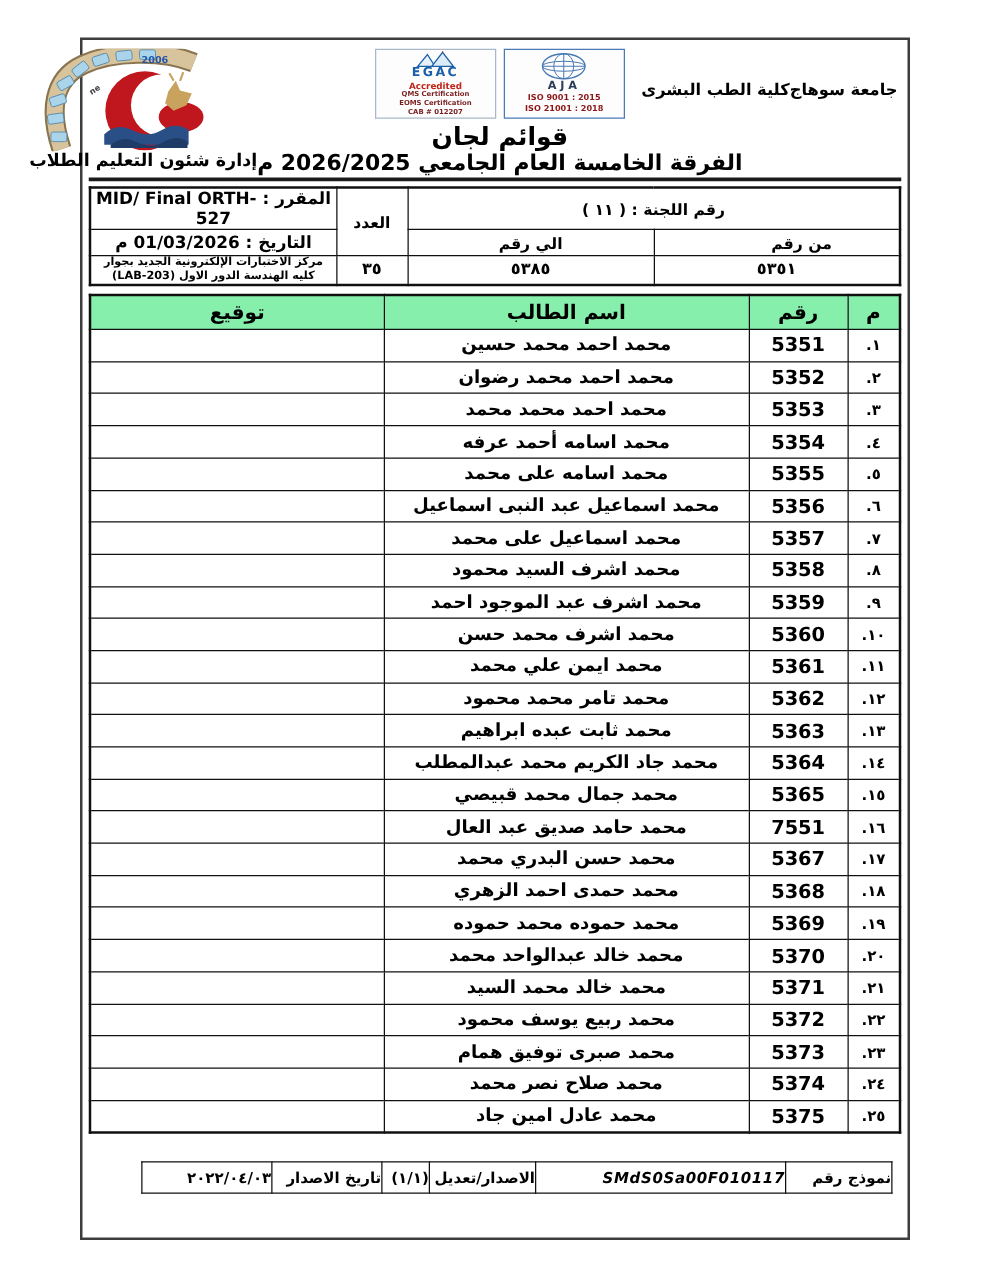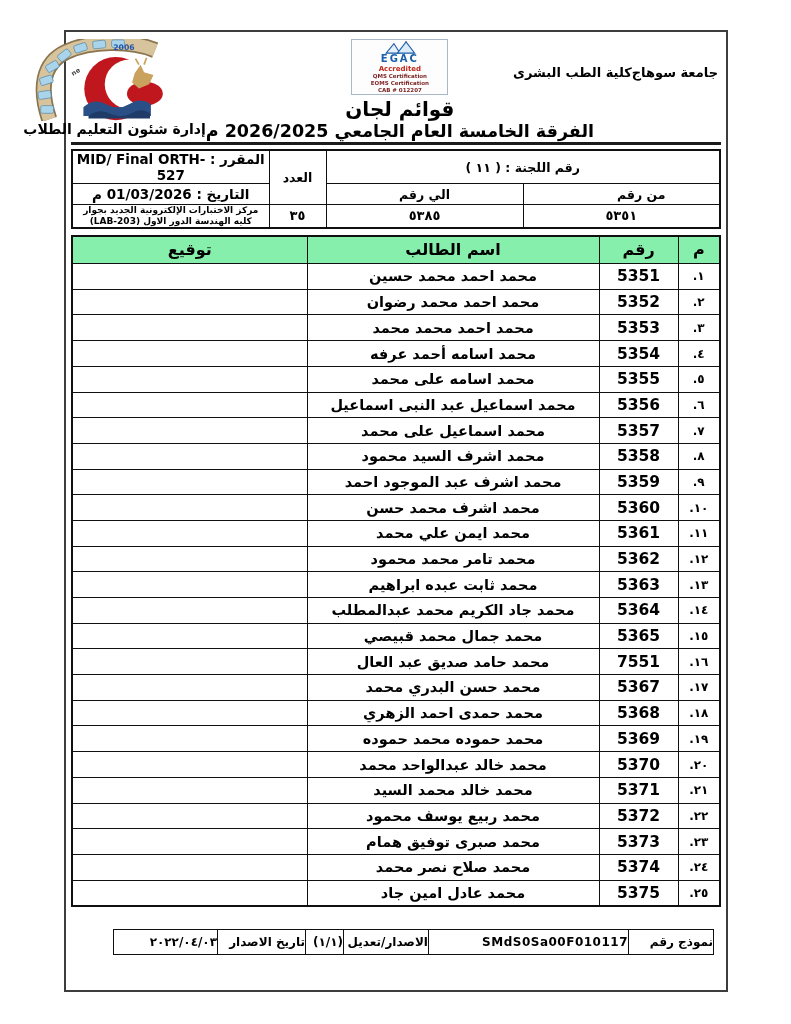--- a/index.html
+++ b/index.html
@@ -44,21 +44,21 @@
                    font-weight:bold; height:28px; text-align:center; }
   .main-table td { border:1.5px solid #101010; height:25.7px; text-align:center; font-weight:bold; }
   .c-idx  { width:42px;  font-size:12px; }
   .c-num  { width:79px;  font-size:15.5px; font-family:"DejaVu Sans", sans-serif; }
   .c-name { width:292px; font-size:14.5px; }
   .c-sig  { }
 
   .footer-table { width:600px; margin:22px 12px 0 auto; border:1.3px solid #101010; }
   .footer-table td { border:1.3px solid #101010; height:25px; font-weight:bold;
                      font-size:12px; text-align:right; }
-  .f-code { font-size:13px; letter-spacing:.5px; }
+  .f-code { font-size:13px; letter-spacing:.5px;font-style:italic; }
   .fw1{width:85px}.fw2{width:200px}.fw3{width:85px}.fw4{width:38px}.fw5{width:88px}.fw6{width:104px}
 </style>
 </head>
 <body>
 
 <div class="stage">
   <div class="page">
 
     <div class="header">
 
@@ -82,20 +82,32 @@
             <svg width="40" height="13" viewBox="0 0 44 15">
               <path d="M6,14 L15,3 L22,14 Z" fill="#e8f1fa" stroke="#1a5fa8" stroke-width="1.2"></path>
               <path d="M19,14 L29,1 L39,14 Z" fill="#dcebf8" stroke="#1a5fa8" stroke-width="1.2"></path>
               <line x1="29" y1="1" x2="29" y2="-3" stroke="#c02518" stroke-width="1"></line>
             </svg>
             <div class="egac-name">EGAC</div>
             <div class="egac-acc">Accredited</div>
             <div class="cert-line">QMS Certification</div>
             <div class="cert-line">EOMS Certification</div>
             <div class="cert-line">CAB # 012207</div>
+          </div>
+          <div class="cert" style="border:1.5px solid #4a7ab5;">
+            <svg width="40" height="24" viewBox="0 0 40 24">
+              <ellipse cx="20" cy="12" rx="17" ry="10" fill="none" stroke="#4a7ab5" stroke-width="1.1"></ellipse>
+              <ellipse cx="20" cy="12" rx="17" ry="4" fill="none" stroke="#4a7ab5" stroke-width="0.8"></ellipse>
+              <ellipse cx="20" cy="12" rx="8" ry="10" fill="none" stroke="#4a7ab5" stroke-width="0.8"></ellipse>
+              <line x1="3" y1="12" x2="37" y2="12" stroke="#4a7ab5" stroke-width="0.8"></line>
+              <line x1="20" y1="2" x2="20" y2="22" stroke="#4a7ab5" stroke-width="0.8"></line>
+            </svg>
+            <div class="aja-name">AJA</div>
+            <div class="aja-line">ISO 9001 : 2015</div>
+            <div class="aja-line">ISO 21001 : 2018</div>
           </div>
         </div>
         <div class="title">قوائم لجان</div>
         <div class="subtitle">الفرقة الخامسة العام الجامعي 2026/2025 م</div>
       </div>
 
       <div class="facblock">
         <svg width="180" height="82" viewBox="0 0 210 96">
           <path d="M28,94 C16,58 20,28 48,15 C76,2 122,1 152,13" fill="none" stroke="#8a7550" stroke-width="19"></path>
           <path d="M28,94 C16,58 20,28 48,15 C76,2 122,1 152,13" fill="none" stroke="#d8c49c" stroke-width="15"></path>

